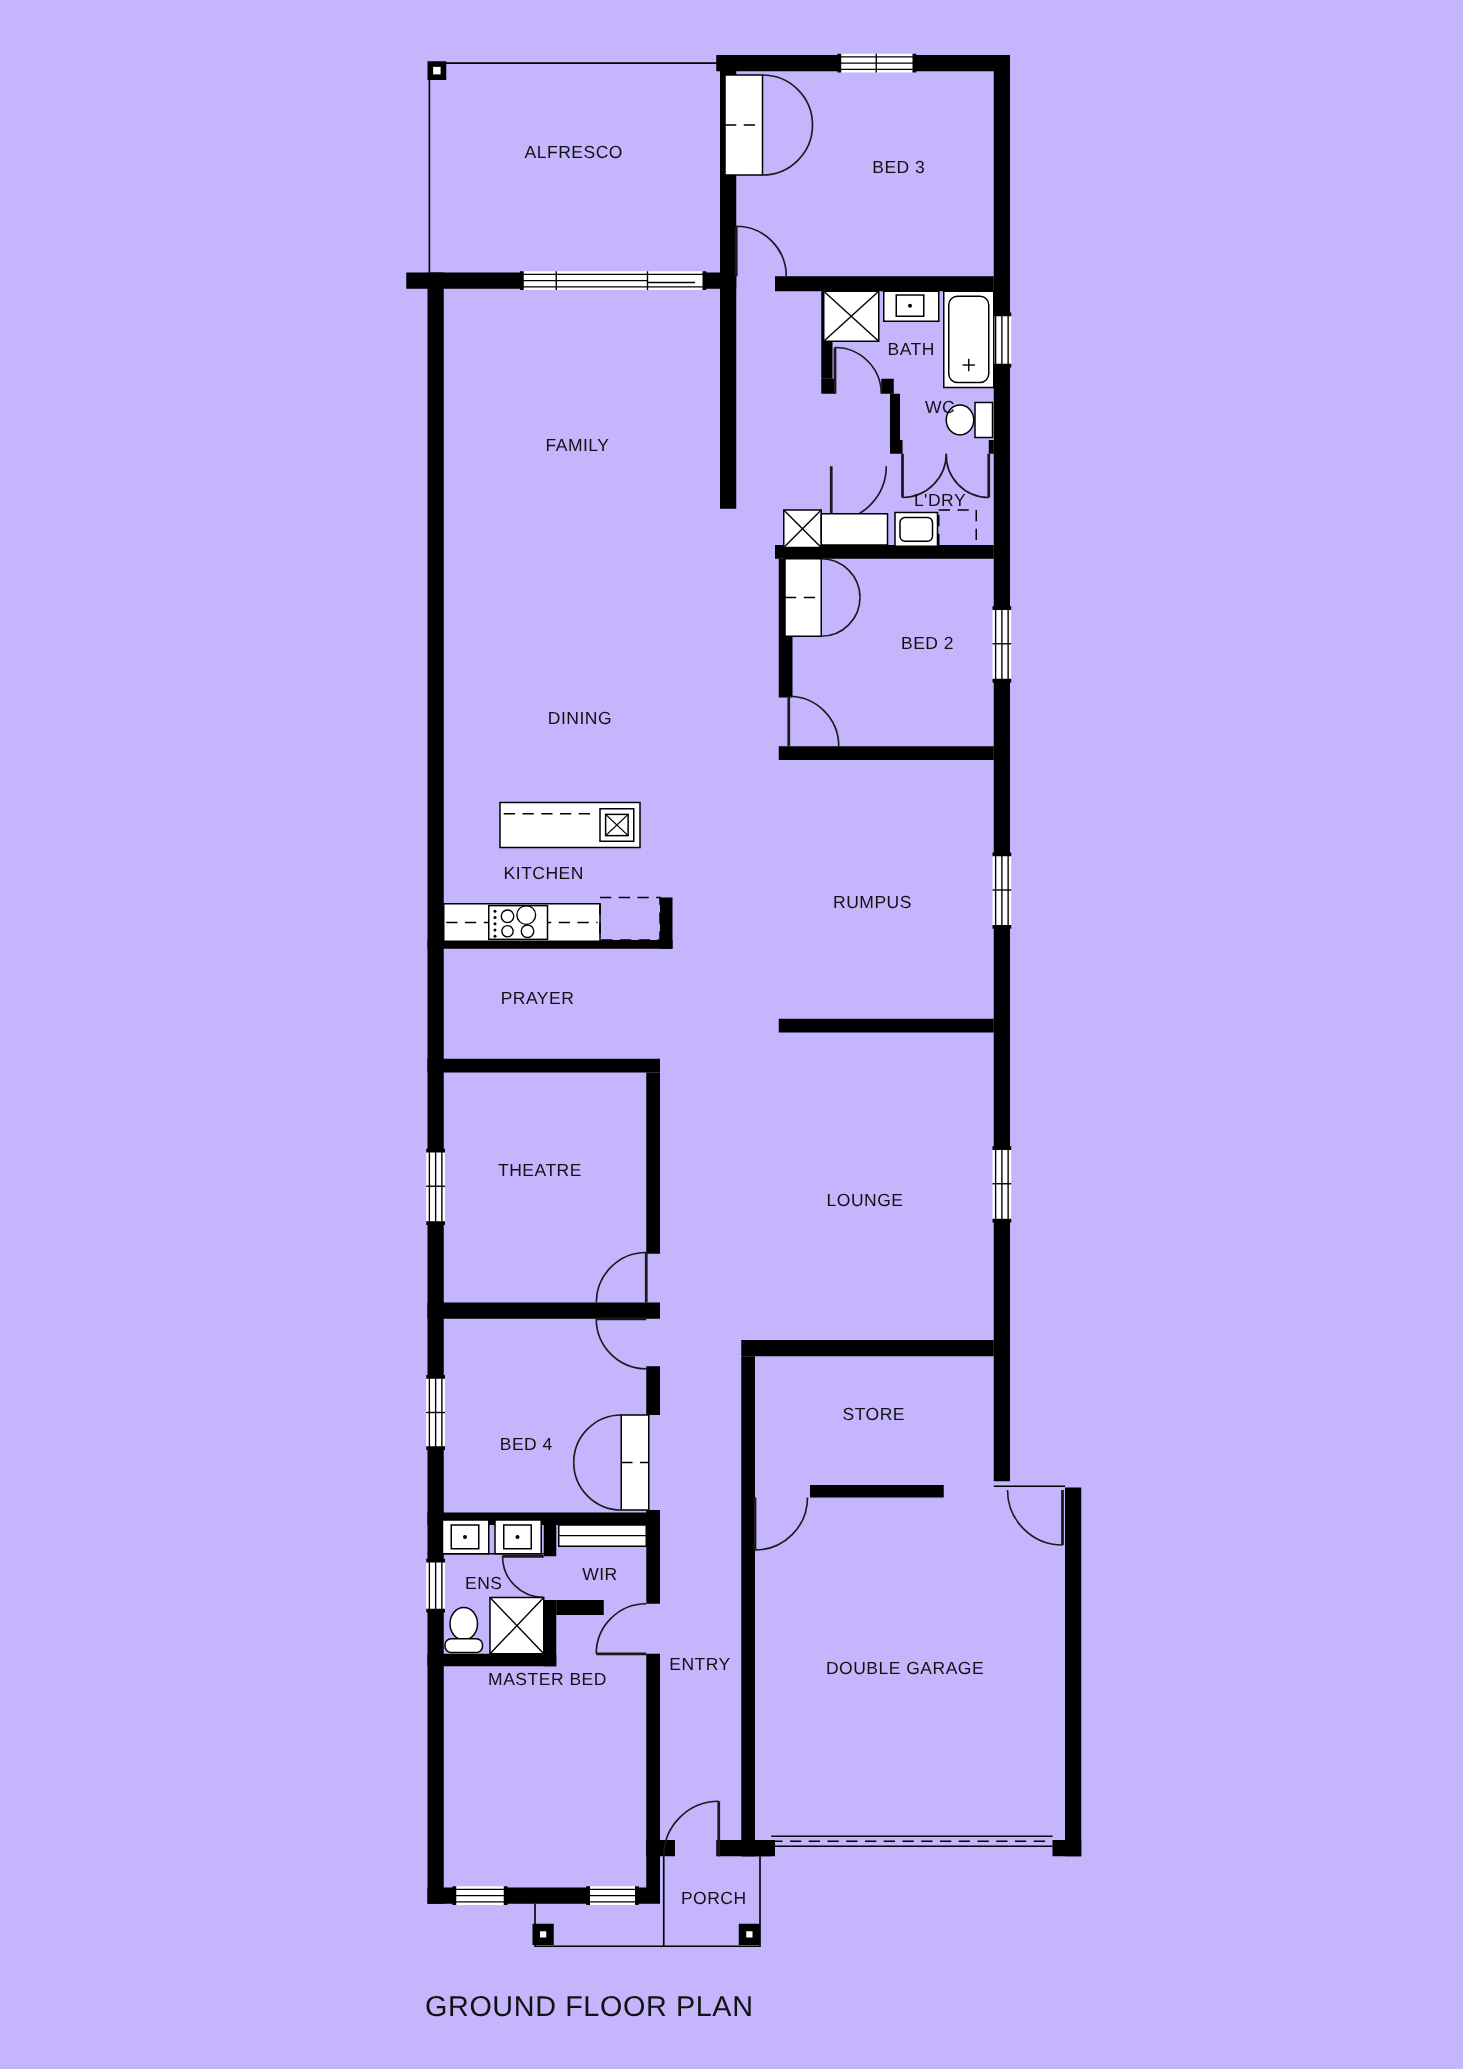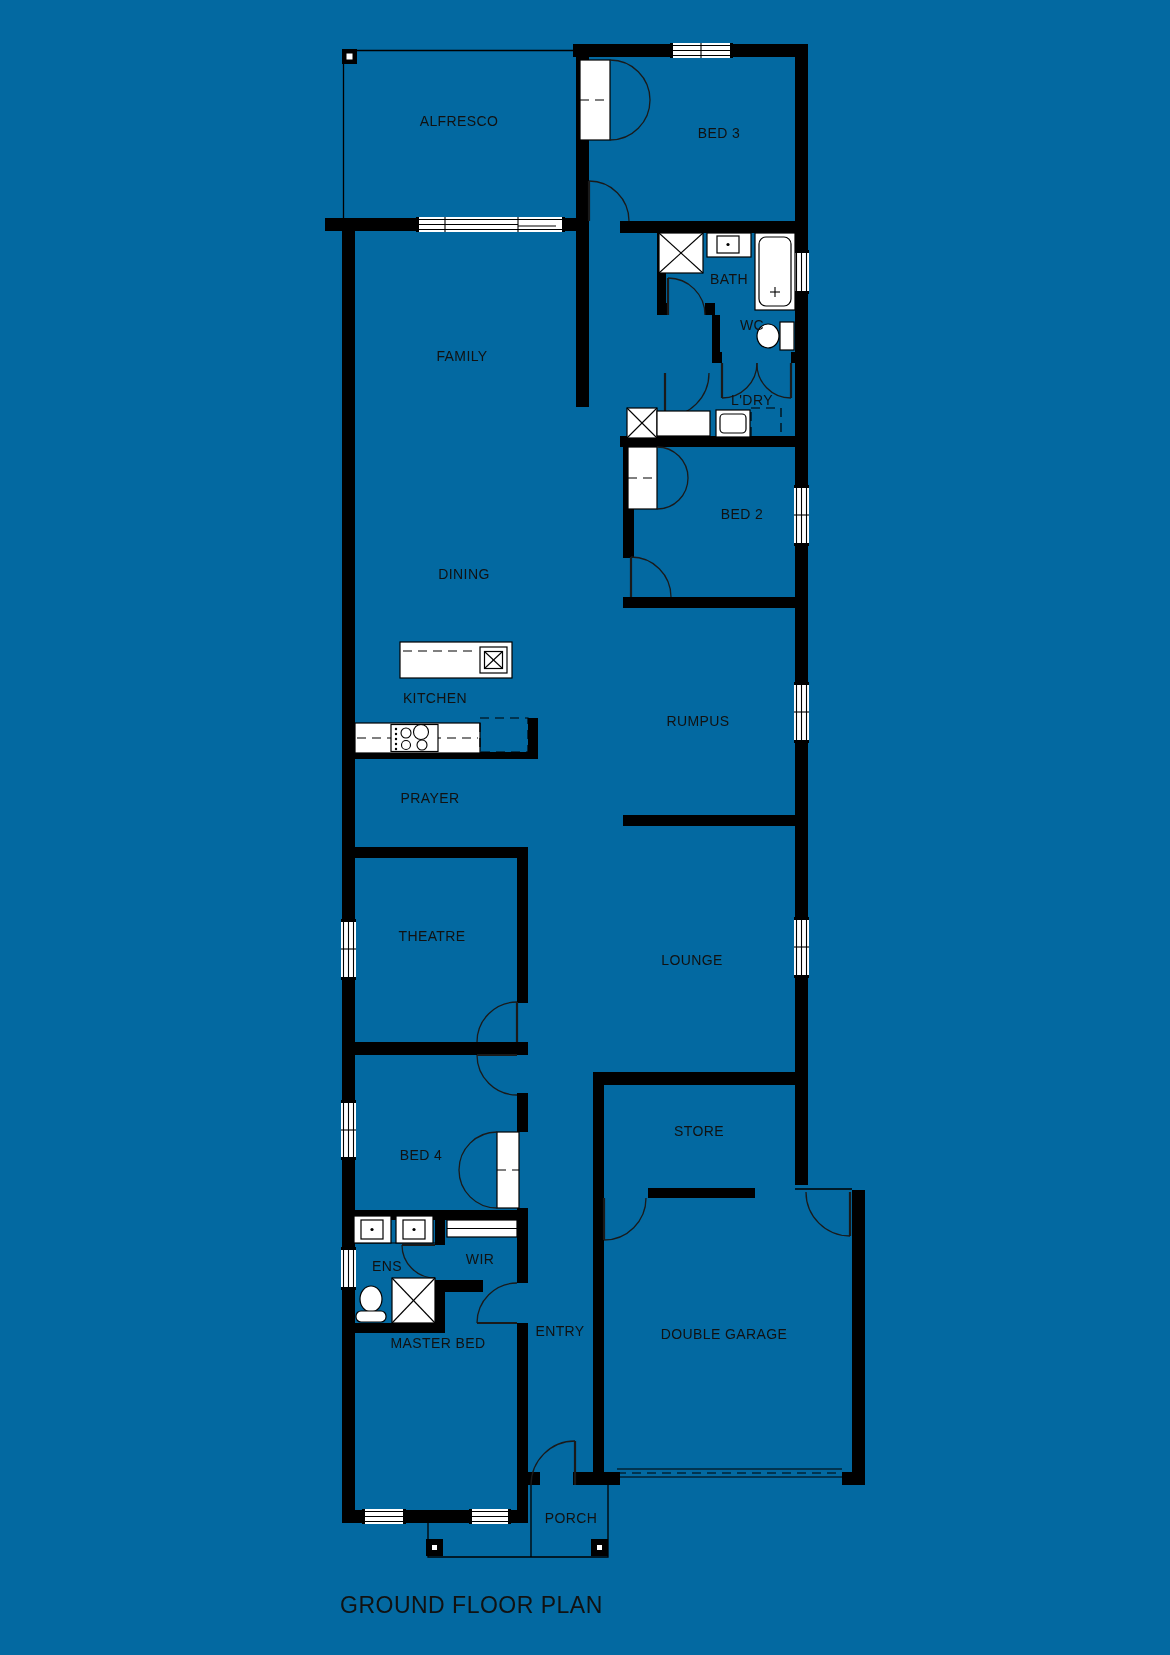--- a/index.html
+++ b/index.html
@@ -1,16 +1,16 @@
 <!DOCTYPE html>
 <html><head>
 <meta charset="utf-8">
 <style>
   html,body{margin:0;padding:0;background:#ffffff;}
-  .page{width:1170px;height:1655px;position:relative;background:#0369a1;overflow:hidden;}
+  .page{width:1170px;height:1655px;position:relative;background:#c4b5fd;overflow:hidden;}
   svg{display:block;}
   .room-label{font-family:"Liberation Sans",sans-serif;font-size:14px;letter-spacing:.4px;fill:#111;}
   .plan-title{font-family:"Liberation Sans",sans-serif;font-size:23px;letter-spacing:.5px;fill:#111;}
   .wall{fill:#000;}
   .thin{stroke:#000;stroke-width:1.3;fill:none;}
   .fix{stroke:#000;stroke-width:1.2;fill:#fff;}
   .fixline{stroke:#000;stroke-width:1.1;fill:none;}
   .dash{stroke:#000;stroke-width:1.2;fill:none;stroke-dasharray:9 6;}
   .door{stroke:#1a1a1a;stroke-width:1.3;fill:none;}
   .leaf{stroke:#1a1a1a;stroke-width:2.2;fill:none;}

